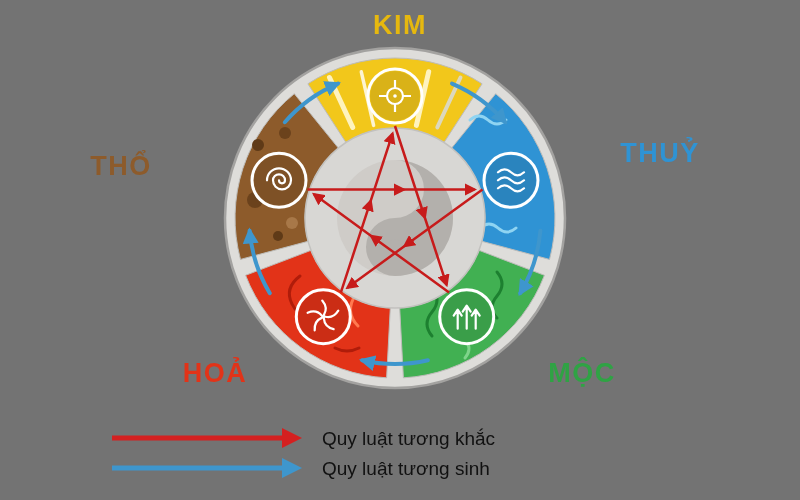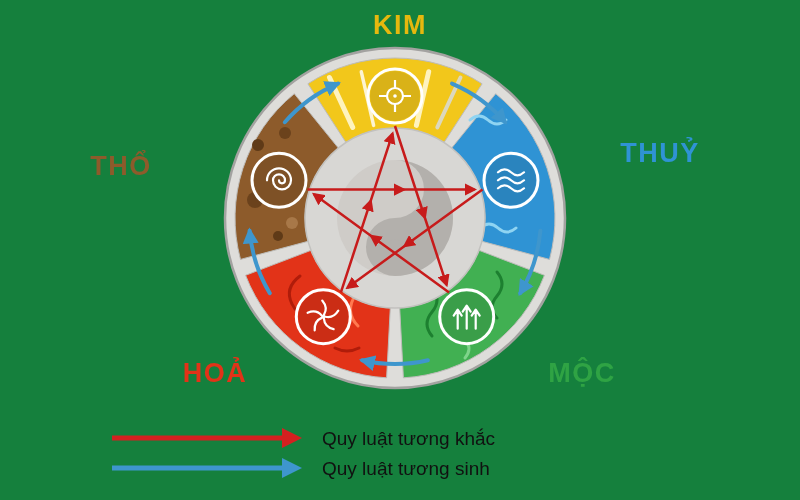--- a/index.html
+++ b/index.html
@@ -1,16 +1,16 @@
 <!DOCTYPE html>
 <html><head>
 <meta charset="utf-8">
 <style>
   html,body{margin:0;padding:0;background:#ffffff;}
-  .canvas{position:relative;width:800px;height:500px;background:#15803d;overflow:hidden;
+  .canvas{position:relative;width:800px;height:500px;background:#737373;overflow:hidden;
           font-family:"Liberation Sans","DejaVu Sans",sans-serif;}
   svg{display:block;}
   .elem-label{font-family:"Liberation Sans","DejaVu Sans",sans-serif;font-weight:bold;
               font-size:27px;letter-spacing:1.5px;}
   .legend-text{font-family:"Liberation Sans","DejaVu Sans",sans-serif;font-size:19px;fill:#111111;}
 </style>
 </head>
 <body>
 
 <div class="canvas">

